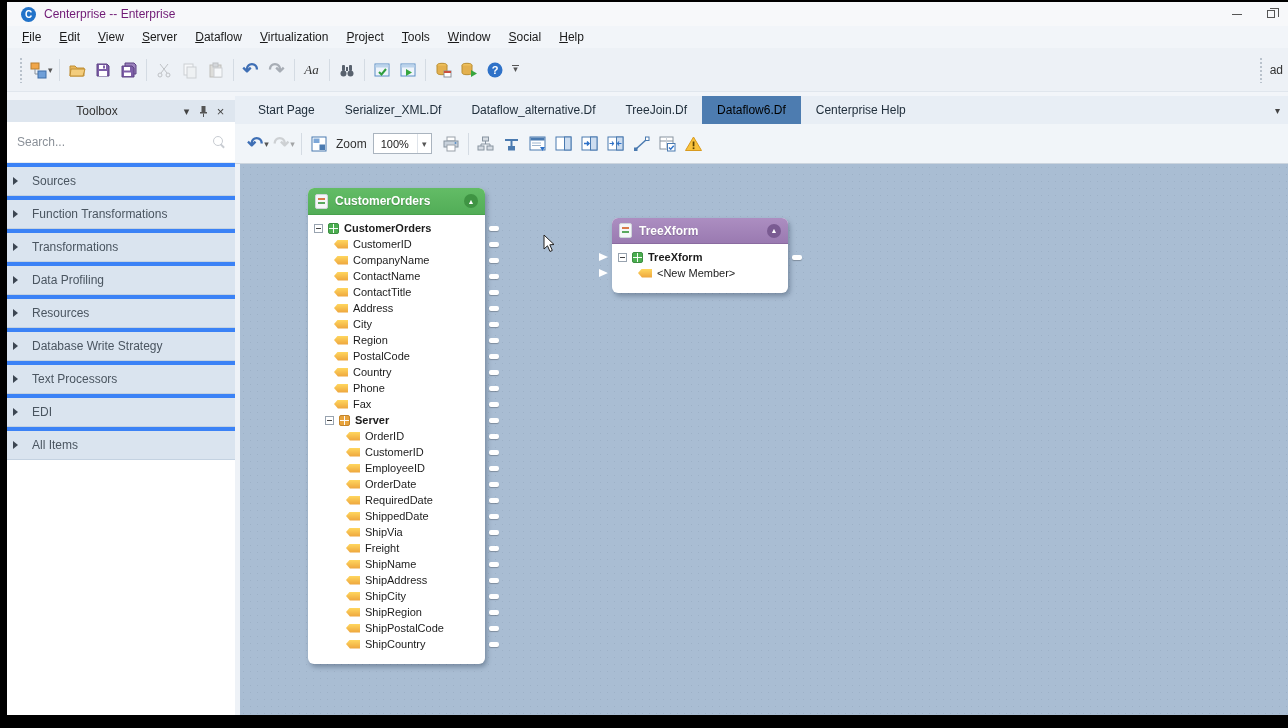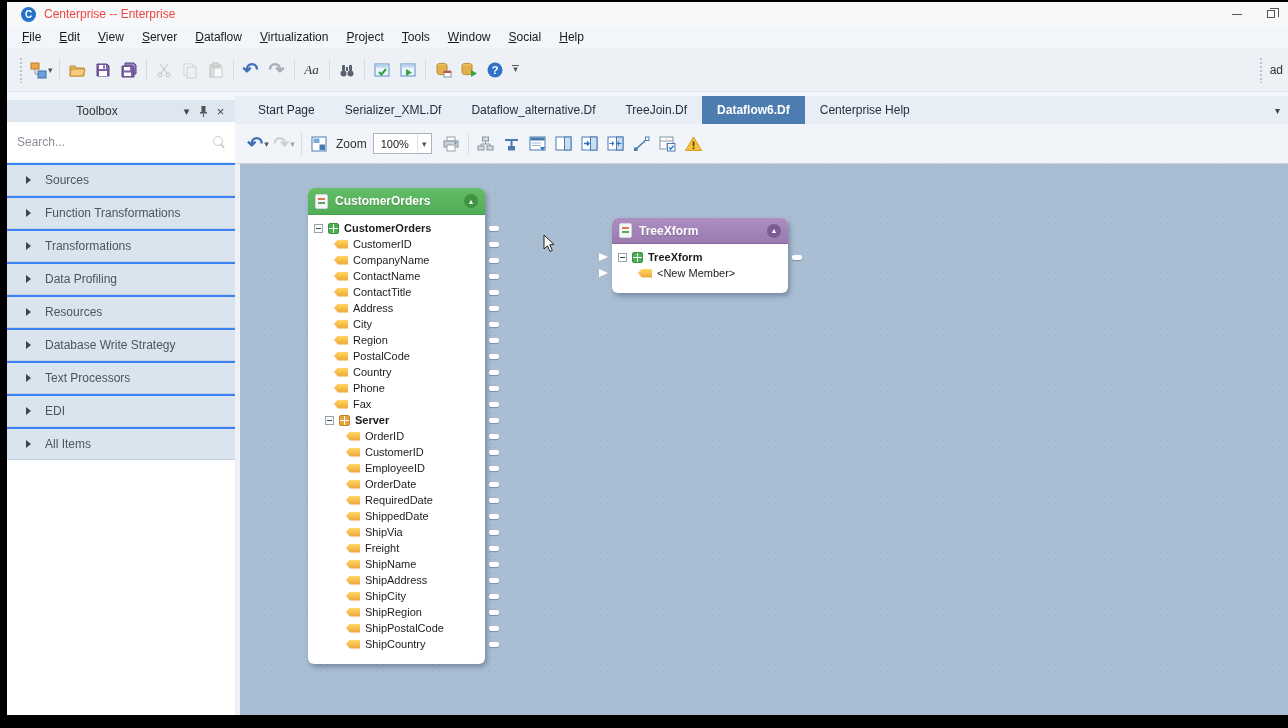--- a/index.html
+++ b/index.html
@@ -7,21 +7,21 @@
   .window { position:relative; width:1288px; height:728px; background:#f2f5f9; }
 
   
   .edge-top { position:absolute; top:0; left:0; right:0; height:2px; background:#000; z-index:50; }
   .edge-left { position:absolute; top:0; left:0; width:7px; bottom:0; background:#000; z-index:50; }
   .edge-bottom { position:absolute; left:0; right:0; bottom:0; height:13px; background:#000; z-index:50; }
 
   
   .titlebar { position:absolute; top:2px; left:7px; right:0; height:24px; background:#f7f8fa; display:flex; align-items:center; padding-left:14px; }
   .logo { width:15px; height:15px; border-radius:50%; background:#2273c9; color:#fff; font-size:10px; font-weight:bold; display:flex; align-items:center; justify-content:center; margin-right:8px; }
-  .title-text { font-size:12px; color:#ef4444; }
+  .title-text { font-size:12px; color:#701a75; }
   .win-controls { margin-left:auto; display:flex; height:100%; }
   .win-btn { width:34px; display:flex; align-items:center; justify-content:center; color:#555; cursor:default; }
   .glyph-min { width:10px; height:1px; background:#555; display:inline-block; }
   .glyph-restore { width:8px; height:8px; border:1px solid #555; position:relative; display:inline-block; background:#f7f8fa; }
   .glyph-restore::before { content:''; position:absolute; top:-3px; left:2px; width:8px; height:8px; border:1px solid #555; border-bottom:none; border-left:none; }
 
   
   .menubar { position:absolute; top:26px; left:7px; right:0; height:22px; background:#f2f5f9; display:flex; align-items:center; padding-left:6px; }
   .menu-item { display:block; font-size:12px; color:#1a1a1a; padding:3px 9px; cursor:default; }
   .menu-item::first-letter { text-decoration:underline; }
@@ -37,42 +37,42 @@
   .glyph-redo { font-size:19px; line-height:18px; color:#a7adb5; font-weight:bold; }
   .glyph-font { font-family:"Liberation Serif", serif; font-style:italic; font-size:13px; color:#333; }
   .overflow-btn { display:flex; flex-direction:column; align-items:center; margin-left:4px; color:#555; }
   .overflow-btn .bar { width:7px; height:1px; background:#555; margin-bottom:-2px; }
   .toolbar-right { margin-left:auto; display:flex; align-items:center; padding-right:2px; }
   .ad-text { font-size:12px; color:#333; padding:0 3px; }
 
   
   .tabstrip { position:absolute; top:96px; left:235px; right:0; height:28px; background:#e8eef5; display:flex; align-items:stretch; padding-left:8px; }
   .tab { display:flex; align-items:center; padding:0 15px; font-size:12px; color:#22303d; cursor:default; white-space:nowrap; }
-  .tab.active { background:#4d7cb0; color:#ffffff;font-weight:bold; }
+  .tab.active { background:#4d7cb0; color:#000000; }
   .tab-overflow { margin-left:auto; display:flex; align-items:center; padding:0 8px; color:#444; font-size:10px; }
 
   
   .canvas-toolbar { position:absolute; top:124px; left:235px; right:0; height:40px; background:#f1f5f9; border-bottom:1px solid #ccd5df; display:flex; align-items:center; padding-left:10px; }
   .zoom-label { font-size:12px; color:#333; margin:0 6px 0 4px; }
   .zoom-combo { display:flex; align-items:center; background:#fff; border:1px solid #aab4bf; height:21px; }
   .zoom-value { font-size:11px; color:#222; padding:0 8px 0 7px; min-width:36px; }
   .zoom-caret { width:14px; height:100%; display:flex; align-items:center; justify-content:center; font-size:9px; color:#555; border-left:1px solid #dfe4ea; }
 
   
   .toolbox { position:absolute; top:100px; left:7px; width:228px; bottom:13px; background:#fff; }
   .toolbox-header { height:22px; background:#dee6ef; display:flex; align-items:center; padding:0 6px 0 9px; }
   .toolbox-title { font-size:12px; color:#333; flex:1;text-align:center; }
   .tb-hbtn { width:17px; height:17px; display:flex; align-items:center; justify-content:center; color:#444; font-size:11px; cursor:default; }
   .toolbox-search { height:41px; background:#fff; border-bottom:1px solid #e7ecf1; display:flex; align-items:center; padding:8px 10px; }
   .search-input { flex:1; border:none; outline:none; font-size:12px; color:#333; font-family:"Liberation Sans", sans-serif; background:transparent; }
   .search-input::placeholder { color:#8a9098; }
   .mag-icon { width:12px; height:12px; position:relative; }
   .mag-icon::before { content:''; position:absolute; top:0; left:0; width:8px; height:8px; border:1.5px solid #c8ccd2; border-radius:50%; }
   .mag-icon::after { content:''; position:absolute; width:5px; height:1.5px; background:#c8ccd2; transform:rotate(45deg); left:7px; top:9px; }
-  .toolbox-item { height:33px; background:#dae4ef; border-top:2px solid #3b82f6; border-bottom:1px solid #c4d2e1; display:flex; align-items:center; padding-left:19px; cursor:default; }
+  .toolbox-item { height:33px; background:#dae4ef; border-top:4px solid #3b82f6; border-bottom:1px solid #c4d2e1; display:flex; align-items:center; padding-left:6px; cursor:default; }
   .tri-right { width:0; height:0; border-left:5px solid #3c4652; border-top:4px solid transparent; border-bottom:4px solid transparent; margin-right:14px; }
   .toolbox-item-label { font-size:12px; color:#4a5560; }
 
   
   .canvas { position:absolute; top:164px; left:235px; right:0; bottom:13px; background:#a9bdd3; border-left:5px solid #eef2f7;
             background-image:radial-gradient(rgba(120,140,165,.25) .8px, transparent .9px); background-size:7px 7px; }
 
   
   .node { position:absolute; border-radius:6px; background:#fff; box-shadow:2px 3px 5px rgba(30,45,70,.35); }
   .node-header { height:27px; border-radius:6px 6px 0 0; display:flex; align-items:center; padding:0 7px; gap:7px; }

